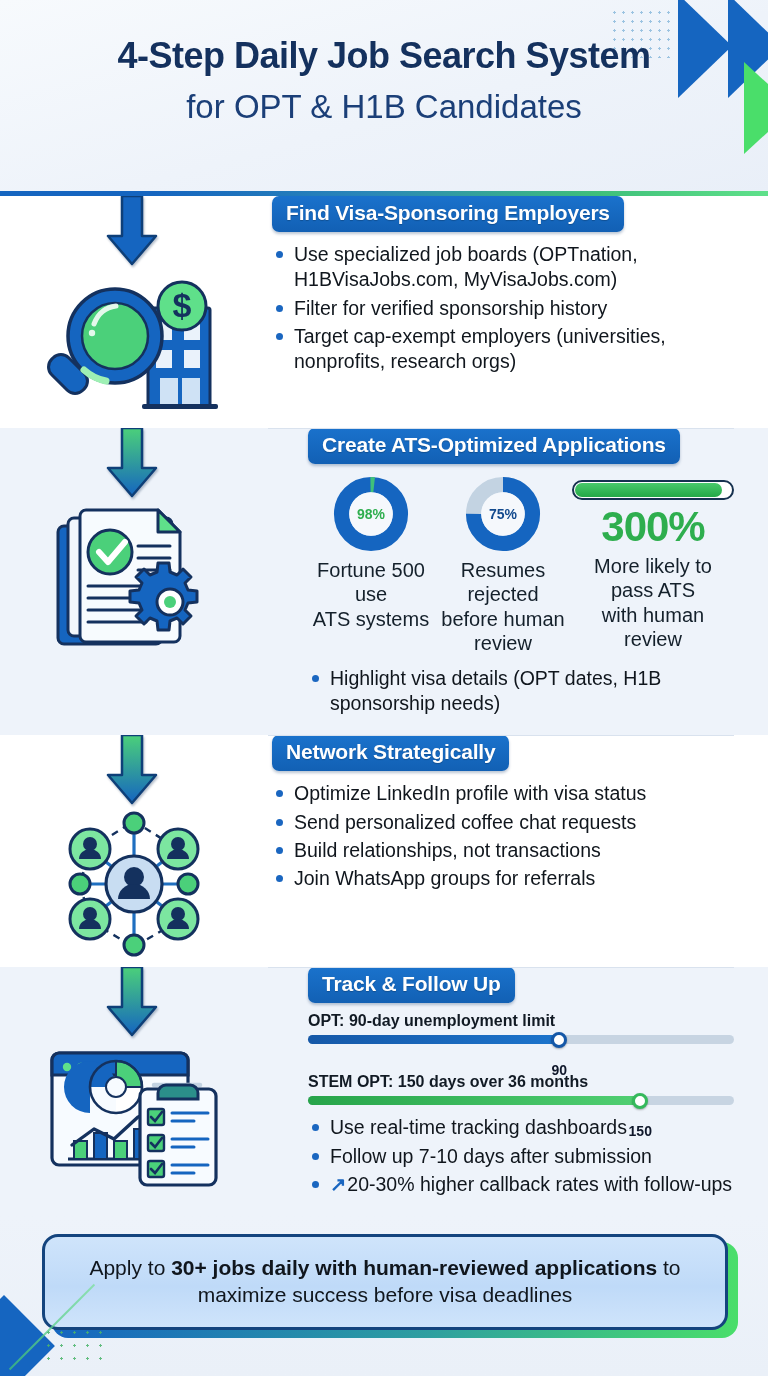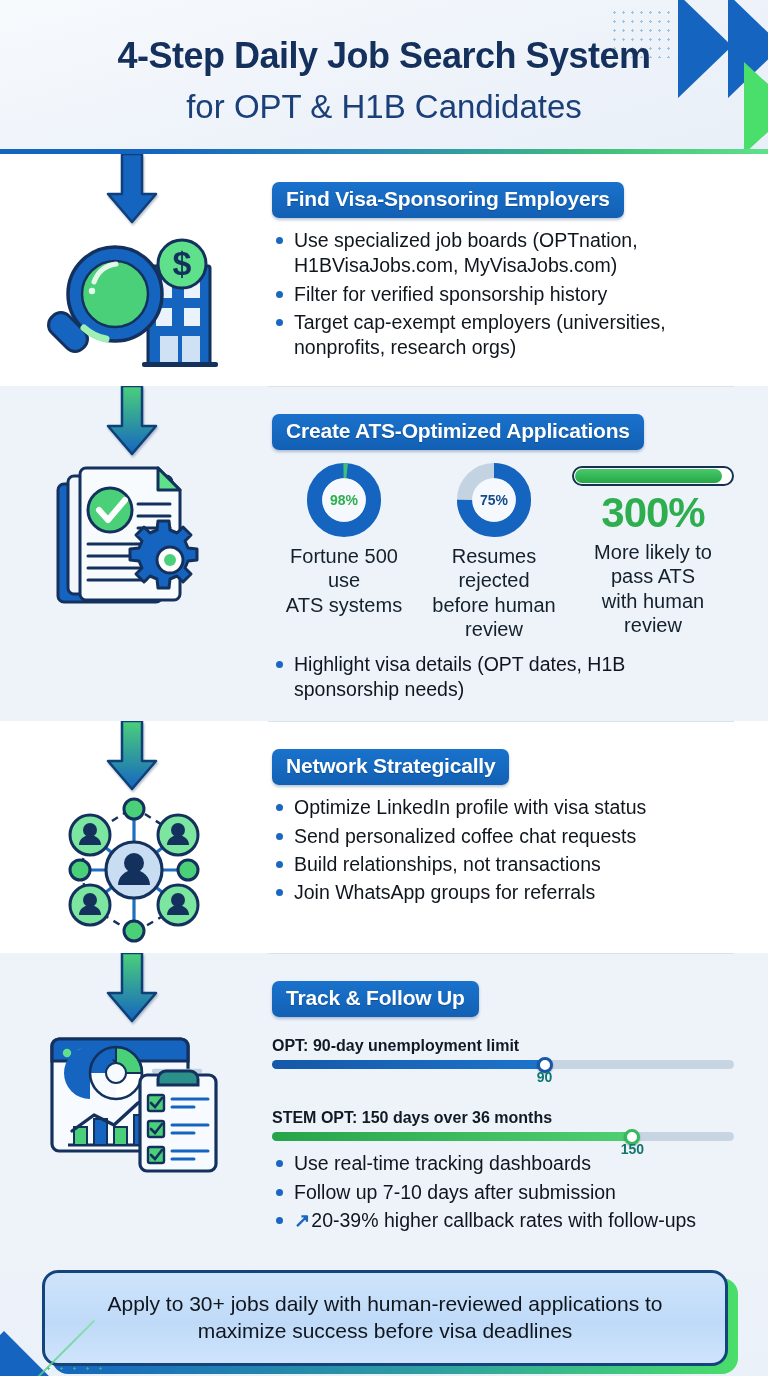--- a/index.html
+++ b/index.html
@@ -12,21 +12,21 @@
   .page {
     position: relative;
     width: 768px; height: 1376px;
     background: #f3f6fb;
     overflow: hidden;
   }
 
   
   .header {
     position: relative;
-    height: 154px;
+    height: 196px;
     background: linear-gradient(165deg,#f7fafd 0%,#eef3fa 55%,#e9eff8 100%);
     overflow: hidden;
   }
   .hdr-chevron {
     position: absolute; top: -6px; right: -14px;
     width: 0; height: 0;
     border-top: 52px solid transparent;
     border-bottom: 52px solid transparent;
     border-left: 54px solid #1565c0;
   }
@@ -70,21 +70,21 @@
     background: linear-gradient(90deg,#1565c0 0%,#1565c0 20%,#2a87b8 48%,#3fc07a 78%,#5fe08a 100%);
   }
 
   
   .steps { position: relative; }
   .step {
     position: relative;
     display: flex;
     min-height: 232px;
   }
-  .step.alt { background: #eef3fa; }
+  .step.alt { background: #eef3fa; gap: 36px; }
   .step.plain { background: #ffffff; }
   .step-sep {
     position: absolute; left: 268px; right: 34px; top: 0;
     height: 1px; background: #d9e2ee;
   }
   .icon-col {
     width: 268px; flex: 0 0 268px;
     position: relative;
   }
   .arrow-slot {
@@ -96,21 +96,21 @@
     filter: drop-shadow(1px 2px 1px rgba(10,40,80,.30));
   }
   .icon-box {
     position: absolute; left: 42px; top: 74px;
     width: 184px; height: 150px;
   }
   .icon-box svg { width: 100%; height: 100%; display: block; }
 
   .content-col {
     flex: 1 1 auto;
-    padding: 28px 34px 16px 4px;
+    padding: 0 34px 16px 4px;
   }
   .pill {
     display: inline-block;
     background: linear-gradient(180deg,#1a72cc 0%,#1260b4 100%);
     color: #ffffff;
     font-size: 21px; font-weight: bold;
     padding: 5px 14px 7px 14px;
     border-radius: 7px;
     letter-spacing: -0.2px;
     box-shadow: 0 2px 3px rgba(12,50,100,.28);
@@ -173,21 +173,21 @@
   }
   .greenbar i {
     position: absolute; left: 1px; top: 1px; bottom: 1px;
     width: 93%;
     border-radius: 9px;
     background: linear-gradient(180deg,#49c96b 0%,#24a846 100%);
     display: block;
   }
 
   
-  .slider-block { margin-top: 20px; }
+  .slider-block { margin-top: 9px; }
   .slider-label {
     font-size: 16px; font-weight: bold; color: #111a24;
     margin-bottom: 5px;
   }
   .slider-track {
     position: relative;
     height: 9px; border-radius: 6px;
     background: #c7d4e2;
   }
   .slider-fill {
@@ -199,23 +199,23 @@
   .slider-knob {
     position: absolute; top: 50%;
     width: 16px; height: 16px; border-radius: 50%;
     background: #ffffff;
     transform: translate(-50%,-50%);
     box-shadow: 0 1px 2px rgba(0,0,0,.3);
   }
   .knob-blue { border: 3px solid #1558a8; }
   .knob-green { border: 3px solid #35b95c; }
   .slider-value {
-    position: absolute; top: 9px;
+    position: absolute; top: 27px;
     transform: translateX(-50%);
-    font-size: 14px; font-weight: bold; color: #0f766e;
+    font-size: 14px; font-weight: bold; color: #0f172a;
   }
   .slider-spacer { height: 20px; }
   .bullets-tight { margin-top: 14px; }
 
   
   .footer-zone {
     position: relative;
     height: 160px;
     background: linear-gradient(180deg,#eef3fa 0%,#eaf0f8 100%);
     overflow: hidden;
@@ -232,21 +232,21 @@
     border-radius: 16px;
     border: 3px solid #14447e;
     background: linear-gradient(180deg,#cfe4fb 0%,#bfdaf8 55%,#cfe4fb 100%);
     display: flex; align-items: center; justify-content: center;
     text-align: center;
     padding: 0 18px;
   }
   .foot-text {
     font-size: 21px; line-height: 1.28; color: #10161d;
   }
-  .foot-text b { font-weight: normal; }
+  .foot-text b { font-weight: bold; }
   .foot-dots {
     position: absolute; left: 42px; bottom: 6px;
     width: 70px; height: 44px;
     background-image: radial-gradient(#4bb46b 1.2px, transparent 1.3px);
     background-size: 13px 13px;
     opacity: .85;
   }
   .foot-diamond {
     position: absolute; left: -32px; bottom: -6px;
     width: 72px; height: 72px;
@@ -564,21 +564,21 @@
           <div class="slider-track">
             <div class="slider-fill fill-green" style="width:78%"></div>
             <div class="slider-knob knob-green" style="left:78%"></div>
             <div class="slider-value" style="left:78%">150</div>
           </div>
         </div>
 
         <ul class="bullets bullets-tight">
           <li>Use real-time tracking dashboards</li>
           <li>Follow up 7-10 days after submission</li>
-          <li><span class="trend-glyph">↗</span><span>20-39% higher callback rates with follow-ups</span></li>
+          <li><span class="trend-glyph">↗</span><span>20-30% higher callback rates with follow-ups</span></li>
         </ul>
       </div>
     </div>
   </div>
 
   <div class="footer-zone">
     <div class="foot-shadow"></div>
     <div class="foot-card">
       <div class="foot-text"><span>Apply to </span><b>30+ jobs daily with human-reviewed applications</b><span> to maximize success before visa deadlines</span></div>
     </div>

